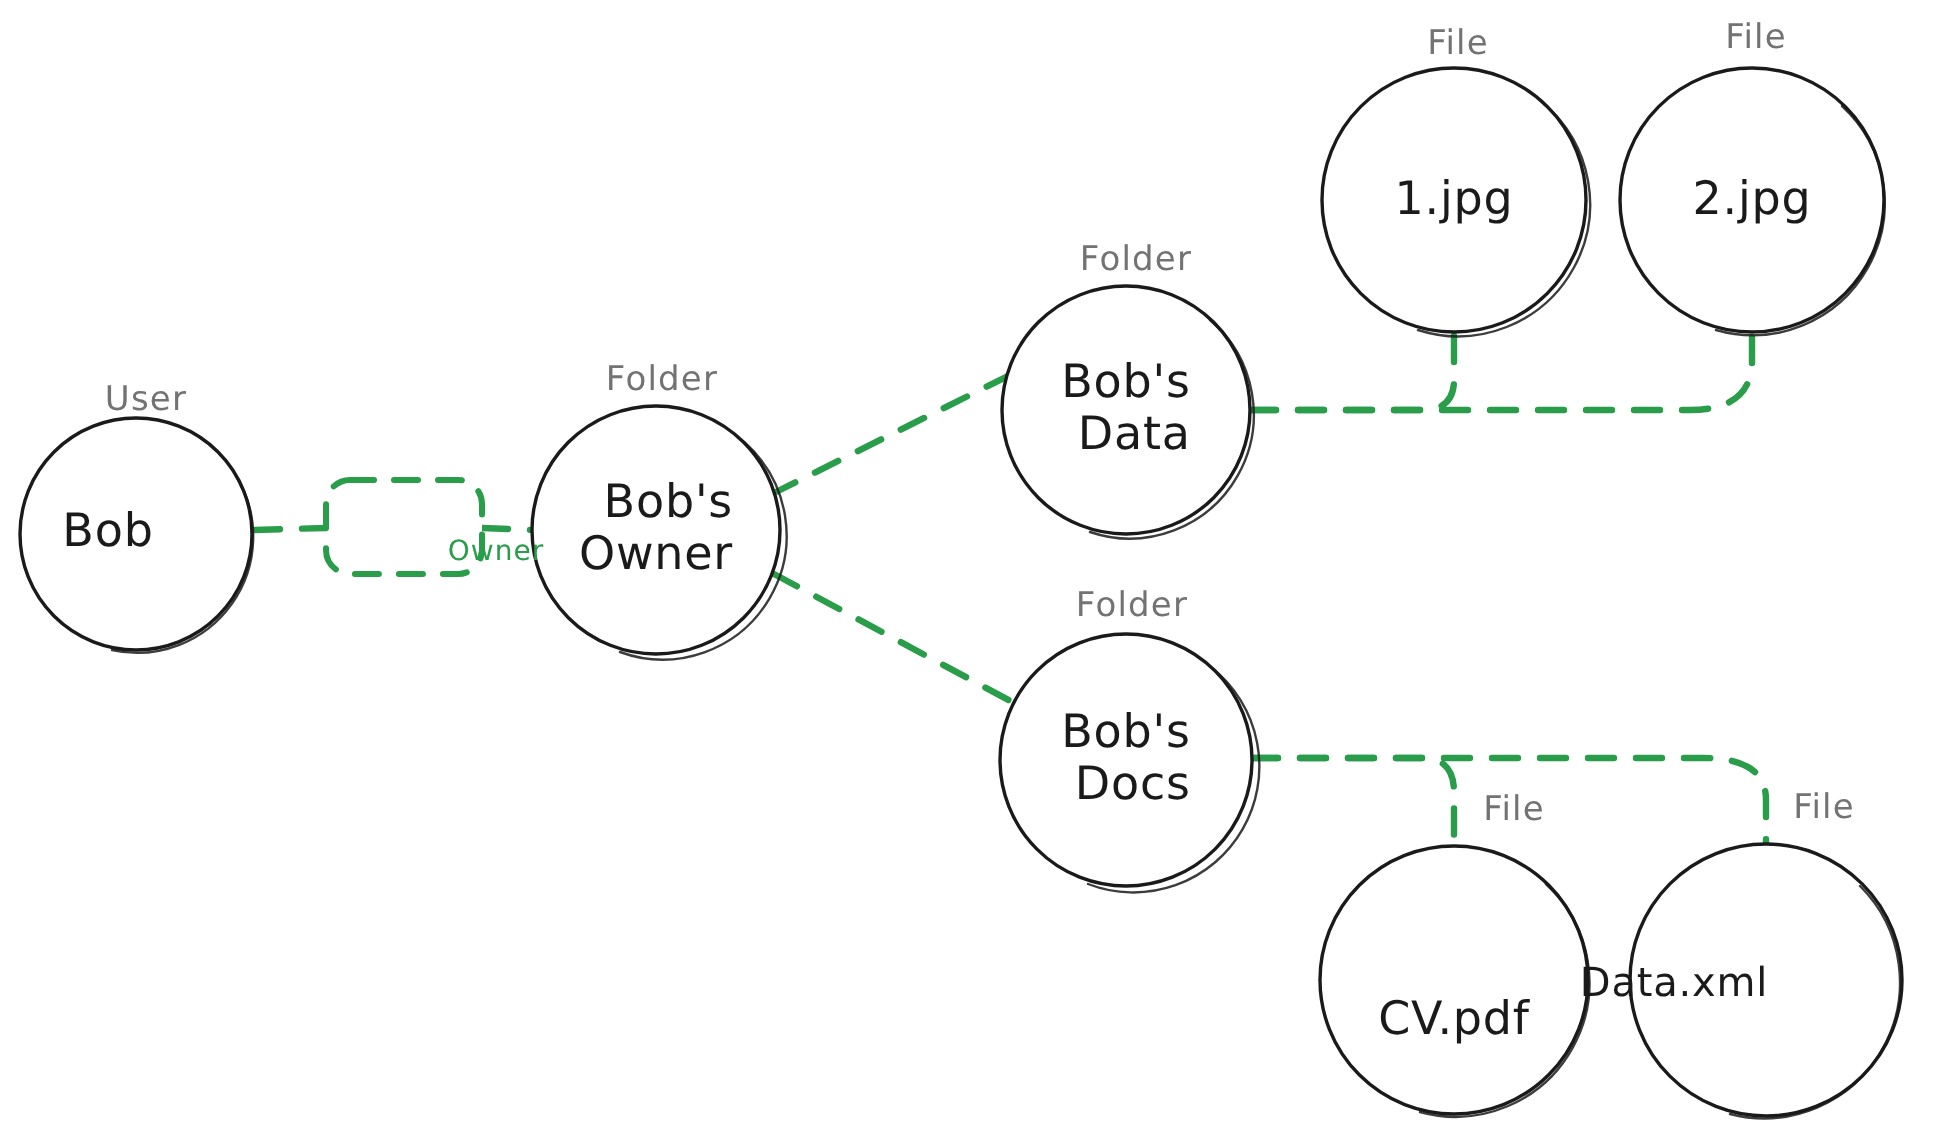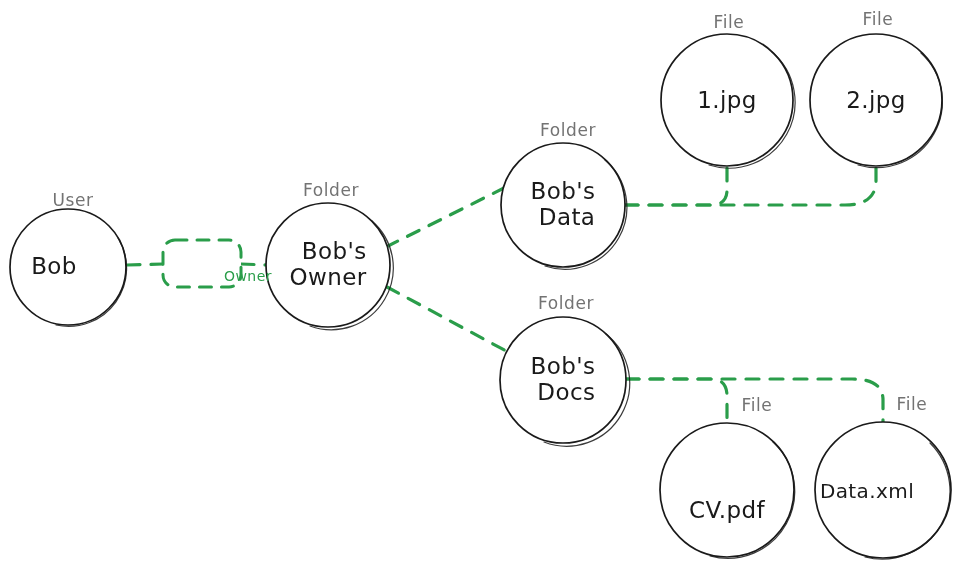--- a/index.html
+++ b/index.html
@@ -190,19 +190,19 @@
   </div>
 
   <div class="lbl node-text" style="left:876px; top:101px;">
     <span>2.jpg</span>
   </div>
 
   <div class="lbl node-text" style="left:727px; top:511px;">
     <span>CV.pdf</span>
   </div>
 
-  <div class="lbl node-text small" style="left:867px; top:491px;">
+  <div class="lbl node-text small" style="left:837px; top:491px;">
     <span>Data.xml</span>
   </div>
 
   <div class="lbl edge-label-text" style="left:202px; top:276px;margin-left:46px;">Owner</div>
 
 </div>
 
 </body></html>

